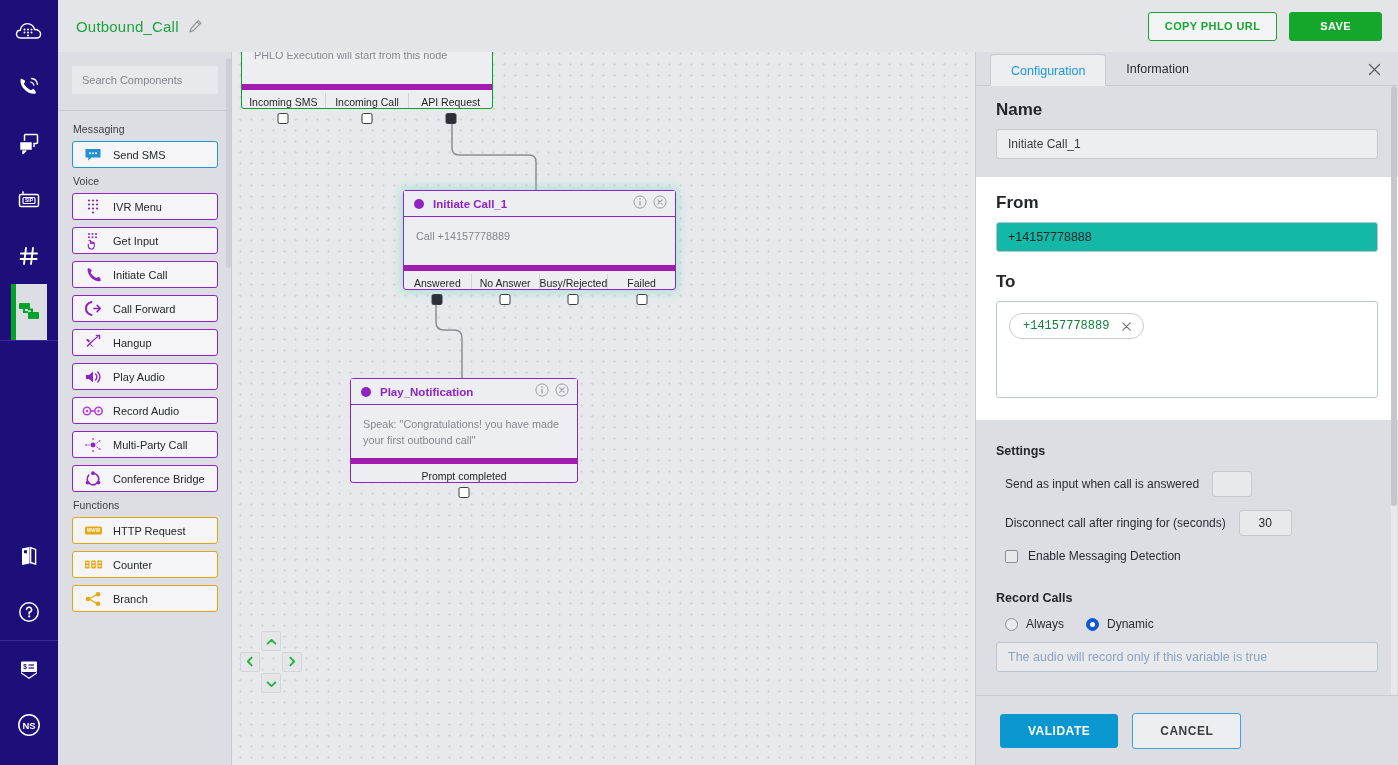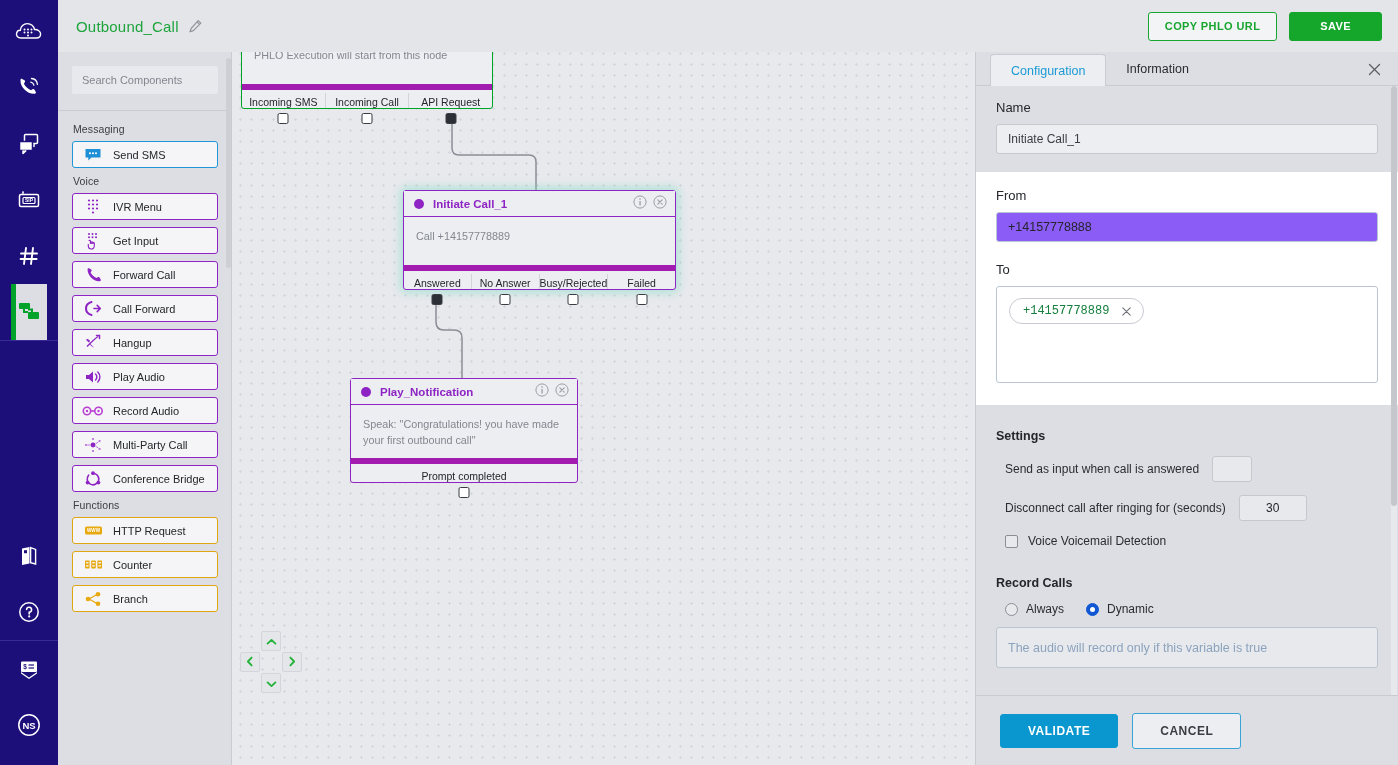--- a/index.html
+++ b/index.html
@@ -209,29 +209,29 @@
     margin-bottom: -1px;
   }
   .cfg-close {
     position: absolute; right: 16px; top: 10px;
     cursor: pointer; line-height: 0;
   }
   .cfg-scroll { flex: 1 1 auto; overflow: hidden; position: relative; }
   .sec { padding: 14px 20px 16px 20px; }
   .sec.grey { background: #dcdee3; }
   .sec.white { background: #ffffff; }
-  .fld-label { font-size: 13px; font-weight: 400; color: #24262b; margin-bottom: 9px; }
+  .fld-label { font-size: 17px; font-weight: 700; color: #24262b; margin-bottom: 9px; }
   .fld-input {
     width: 100%; height: 30px;
     border: 1px solid #c6c8cd; border-radius: 3px;
     background: #eceef1; padding: 0 11px;
     font-size: 12px; color: #3a3d44;
     font-family: "Liberation Sans", sans-serif;
   }
-  .fld-input.light { background: #8b5cf6; border-color: #b9c6d2; color: #24262b; font-size: 12.5px; }
+  .fld-input.light { background: #14b8a6; border-color: #b9c6d2; color: #24262b; font-size: 12.5px; }
   .chips-box {
     width: 100%; height: 97px;
     border: 1px solid #b9c6d2; border-radius: 3px;
     background: #ffffff; padding: 11px 12px;
   }
   .chip {
     display: inline-flex; align-items: center; gap: 12px;
     height: 26px; padding: 0 11px 0 13px;
     border: 1px solid #c9cbd2; border-radius: 13px;
     background: #ffffff; font-size: 12px; color: #15803d;
@@ -239,21 +239,21 @@
   }
   .chip-x { cursor: pointer; line-height: 0; }
   .settings-title { font-size: 12.5px; font-weight: 700; color: #24262b; margin-bottom: 13px; }
   .srow { display: flex; align-items: center; margin-bottom: 13px; padding-left: 9px; }
   .srow-label { font-size: 12px; color: #2a2c33; }
   .sbox {
     width: 40px; height: 26px; margin-left: 13px;
     border: 1px solid #c6c8cd; border-radius: 3px; background: #e8e9ed;
   }
   .sbox.num {
-    width: 68px; display: flex; align-items: center; justify-content: center;
+    width: 53px; display: flex; align-items: center; justify-content: center;
     font-size: 12px; color: #24262b;
   }
   .chk-row { display: flex; align-items: center; padding-left: 9px; margin-bottom: 4px; }
   .chkbox {
     width: 13px; height: 13px; border: 1.3px solid #8b8e96;
     border-radius: 2px; background: #e8e9ed; margin-right: 10px;
     cursor: pointer;
   }
   .chk-label { font-size: 12px; color: #2a2c33; }
   .radio-row { display: flex; align-items: center; gap: 22px; padding-left: 9px; margin: 8px 0 11px 0; }
@@ -262,21 +262,21 @@
     width: 13px; height: 13px; border-radius: 50%;
     border: 1.4px solid #8b8e96; background: #e8e9ed;
     display: flex; align-items: center; justify-content: center;
   }
   .radio.on { border-color: #1157d4; background: #1157d4; }
   .radio.on::after {
     content: ""; width: 5px; height: 5px; border-radius: 50%; background: #fff;
   }
   .radio-label { font-size: 12px; color: #2a2c33; }
   .var-input {
-    width: 100%; height: 41px;
+    width: 100%; height: 30px;
     border: 1px solid #b9c6d2; border-radius: 3px;
     background: #e8e9ed; padding: 0 11px;
     font-size: 12.5px; color: #8ba3be;
     font-family: "Liberation Sans", sans-serif;
   }
   .var-input::placeholder { color: #8ba3be; }
   .cfg-footer {
     height: 70px; border-top: 1px solid #c9cbd2;
     display: flex; align-items: center; gap: 14px;
     padding-left: 24px; background: #dcdee3;
@@ -489,21 +489,21 @@
         </span>
         <span class="ci-label">Get Input</span>
       </div>
 
       <div class="comp-item">
         <span class="ci-icon">
           <svg width="17" height="17" viewBox="0 0 17 17">
               <path d="M2.6 3.2 c0 -.9 .8 -1.3 1.5 -.9 l2 1.1 c.6 .4 .8 1 .4 1.6 l-.9 1.5 c1.1 2.4 3.5 4.5 5.9 5.5 l1.5 -.9 c.6 -.3 1.2 -.1 1.6 .5 l1.1 2 c.4 .7 0 1.5 -.9 1.6 c-5.8 .7 -12.6 -5.7 -12.2 -11.9 z" fill="#8e24c4"></path>
             </svg>
         </span>
-        <span class="ci-label">Forward Call</span>
+        <span class="ci-label">Initiate Call</span>
       </div>
 
       <div class="comp-item">
         <span class="ci-icon">
           <svg width="18" height="17" viewBox="0 0 18 17">
               <path d="M7.5 2 C4 3 2 5.5 2 8.5 C2 11.5 4 14 7.5 15" fill="none" stroke="#8e24c4" stroke-width="2.1" stroke-linecap="round"></path>
               <path d="M10 8.5 L16 8.5 M13.2 5.4 L16.3 8.5 L13.2 11.6" fill="none" stroke="#8e24c4" stroke-width="1.6" stroke-linecap="round" stroke-linejoin="round"></path>
             </svg>
         </span>
         <span class="ci-label">Call Forward</span>
@@ -834,21 +834,21 @@
           <input class="sbox" type="text" value="" style="">
         </div>
 
         <div class="srow">
           <span class="srow-label">Disconnect call after ringing for (seconds)</span>
           <div class="sbox num">30</div>
         </div>
 
         <div class="chk-row">
           <span class="chkbox"></span>
-          <span class="chk-label">Voice Voicemail Detection</span>
+          <span class="chk-label">Enable Messaging Detection</span>
         </div>
       </div>
 
       <div class="sec grey" style="padding-top:14px;padding-bottom:16px">
         <div class="settings-title" style="margin-bottom:12px">Record Calls</div>
         <div class="radio-row">
           <span class="radio-item">
             <span class="radio"></span>
             <span class="radio-label">Always</span>
           </span>

